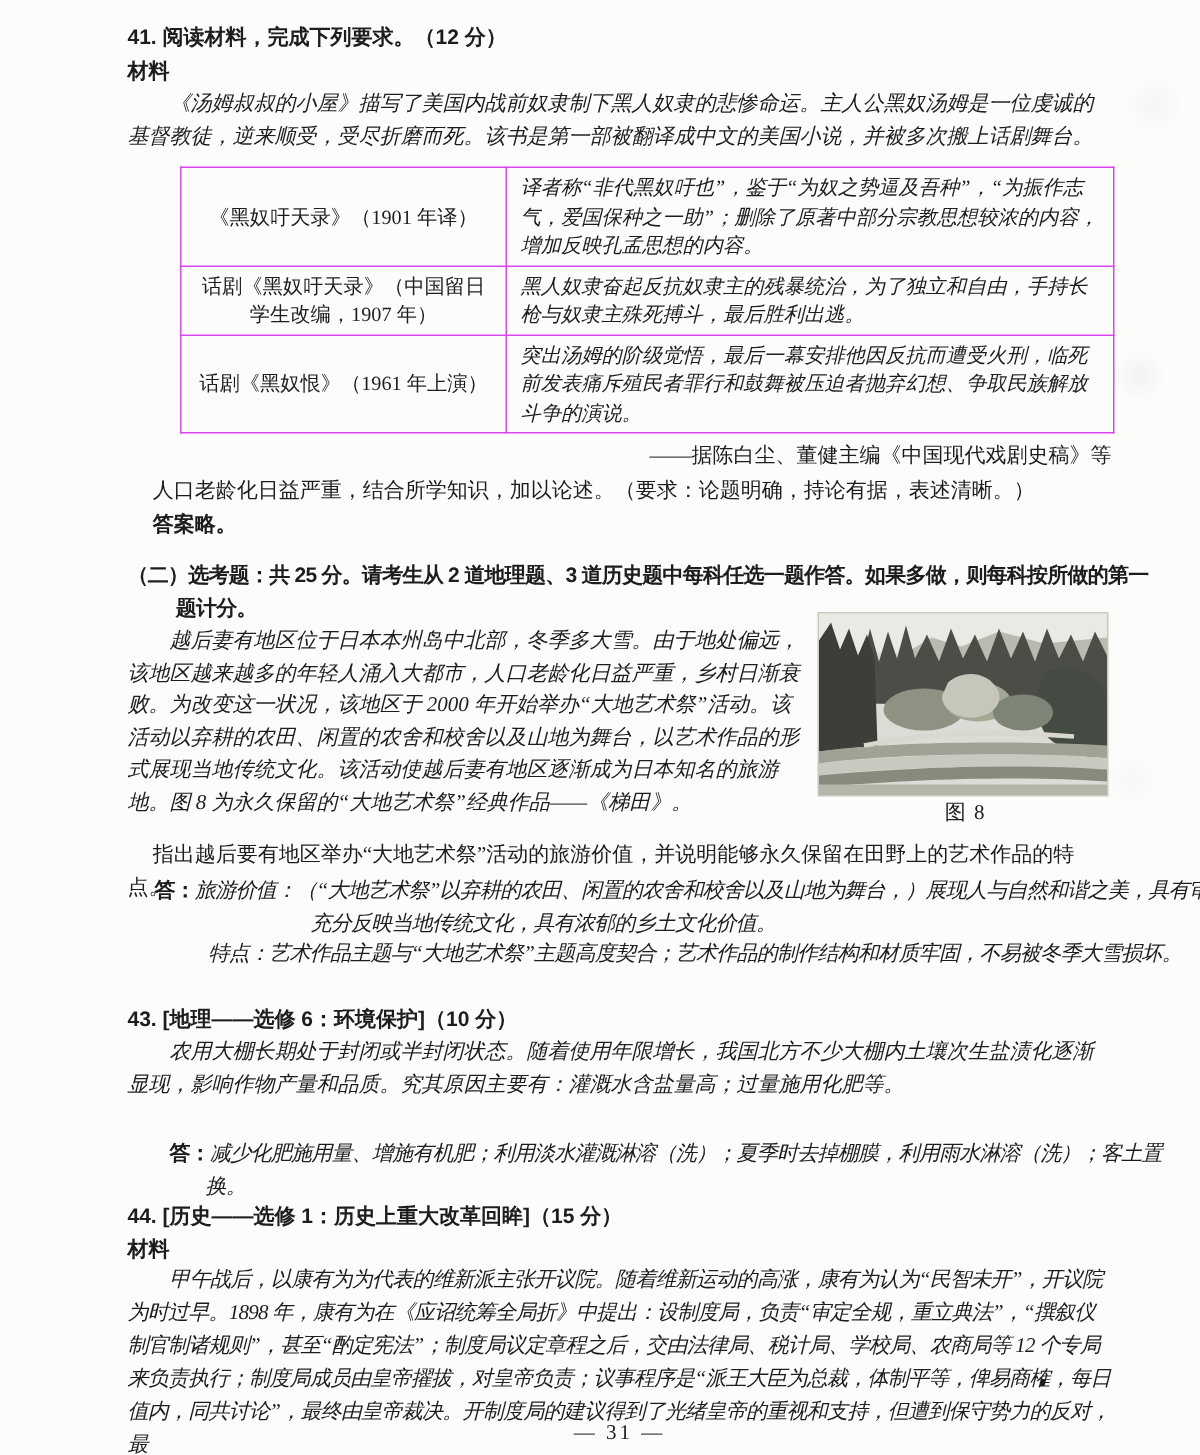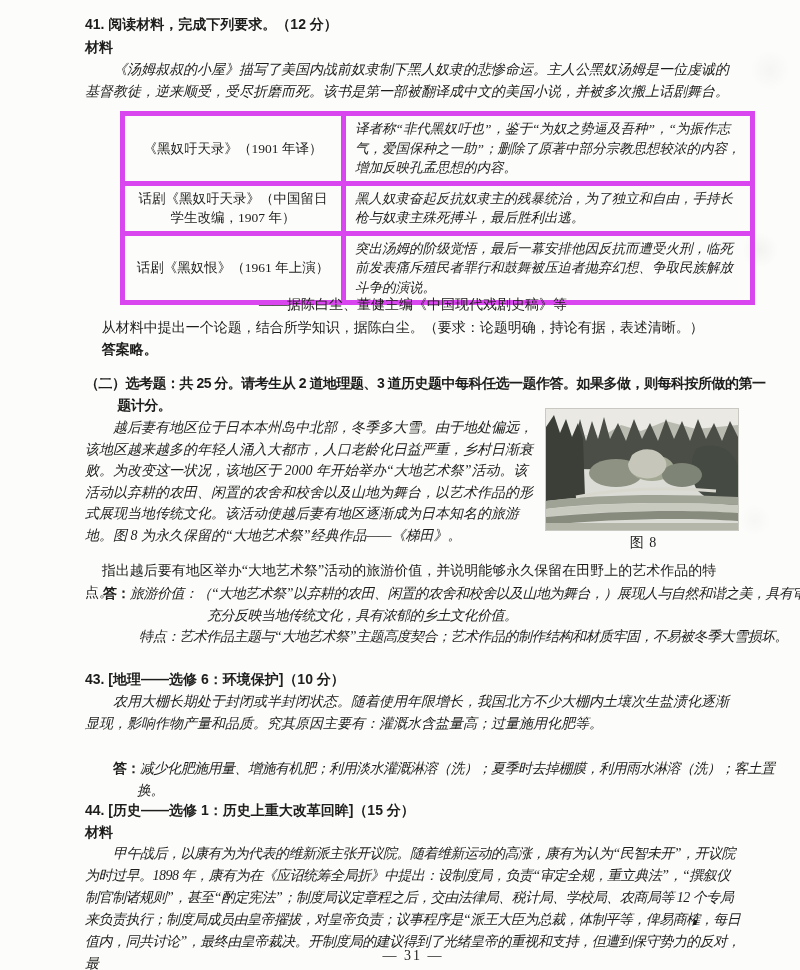--- a/index.html
+++ b/index.html
@@ -11,29 +11,29 @@
     position:relative;
     overflow:hidden;
   }
   .page{position:relative;width:800px;height:970px;text-decoration:underline;}
   .content{position:absolute;left:85px;top:0;width:656px;height:970px;font-size:14px;line-height:21.5px;}
   .abs{position:absolute;left:0;width:656px;margin:0;}
   p{margin:0;}
   .hei{font-family:"Liberation Sans","DejaVu Sans",sans-serif;font-weight:700;}
   .kai{font-style:italic;}
   .center{text-align:center;}
-  .right{text-align:center;}
+  .right{text-align:right;}
   .ind1{text-indent:1.2em;}
   .ind2{text-indent:2em;}
   .ls1{letter-spacing:-0.5px;}
   .hang-intro{padding-left:2.3em;text-indent:-2.3em;}
   
   table.trans{border-collapse:collapse;margin-left:35px;width:616px;table-layout:fixed;
     font-size:13.5px;line-height:19.5px;}
-  table.trans td{border:5px solid #d946ef;padding:3px 9px;vertical-align:middle;}
+  table.trans td{border:1px solid #d946ef;padding:3px 9px;vertical-align:middle;}
   td.col-version{width:198px;text-align:center;}
   td.col-desc{width:386px;text-align:left;}
   
   .figure{float:right;width:195px;margin:-8px 0 4px 12px;text-align:center;}
   .figure svg{display:block;outline:1px solid #c9c9c2;}
   .fig-caption{font-size:14px;line-height:18px;margin-top:4px;letter-spacing:1px;}
   
   .ans-q42{padding-left:122px;text-indent:-104px;line-height:22px;}
   .ans-feature{padding-left:122px;text-indent:-68px;line-height:22px;}
   .ans-q43{padding-left:52px;text-indent:-24px;line-height:22px;}
@@ -70,21 +70,21 @@
           <td class="col-desc kai">黑人奴隶奋起反抗奴隶主的残暴统治，为了独立和自由，手持长枪与奴隶主殊死搏斗，最后胜利出逃。</td>
         </tr>
         <tr>
           <td class="col-version">话剧《黑奴恨》（1961 年上演）</td>
           <td class="col-desc kai">突出汤姆的阶级觉悟，最后一幕安排他因反抗而遭受火刑，临死前发表痛斥殖民者罪行和鼓舞被压迫者抛弃幻想、争取民族解放斗争的演说。</td>
         </tr>
       </tbody>
     </table>
 
     <p class="abs right" style="top:294px">——据陈白尘、董健主编《中国现代戏剧史稿》等</p>
-    <p class="abs ind1" style="top:317px">从材料中提出一个论题，结合所学知识，据陈白尘。（要求：论题明确，持论有据，表述清晰。）</p>
+    <p class="abs ind1" style="top:317px">人口老龄化日益严重，结合所学知识，加以论述。（要求：论题明确，持论有据，表述清晰。）</p>
     <p class="abs hei ind1" style="top:339px">答案略。</p>
 
     <p class="abs hei hang-intro ls1" style="top:373px">（二）选考题：共 25 分。请考生从 2 道地理题、3 道历史题中每科任选一题作答。如果多做，则每科按所做的第一题计分。</p>
 
     <div class="abs" style="top:417px">
       <div class="figure">
         <svg width="192" height="121" viewBox="0 0 192 121" aria-hidden="true">
           <rect width="192" height="121" fill="#dcdcd6"></rect>
           <rect width="192" height="26" fill="#eae9e4"></rect>
           <path d="M55,28 L75,16 L95,22 L120,12 L150,20 L192,16 L192,42 L55,42 Z" fill="#b9bab0"></path>

